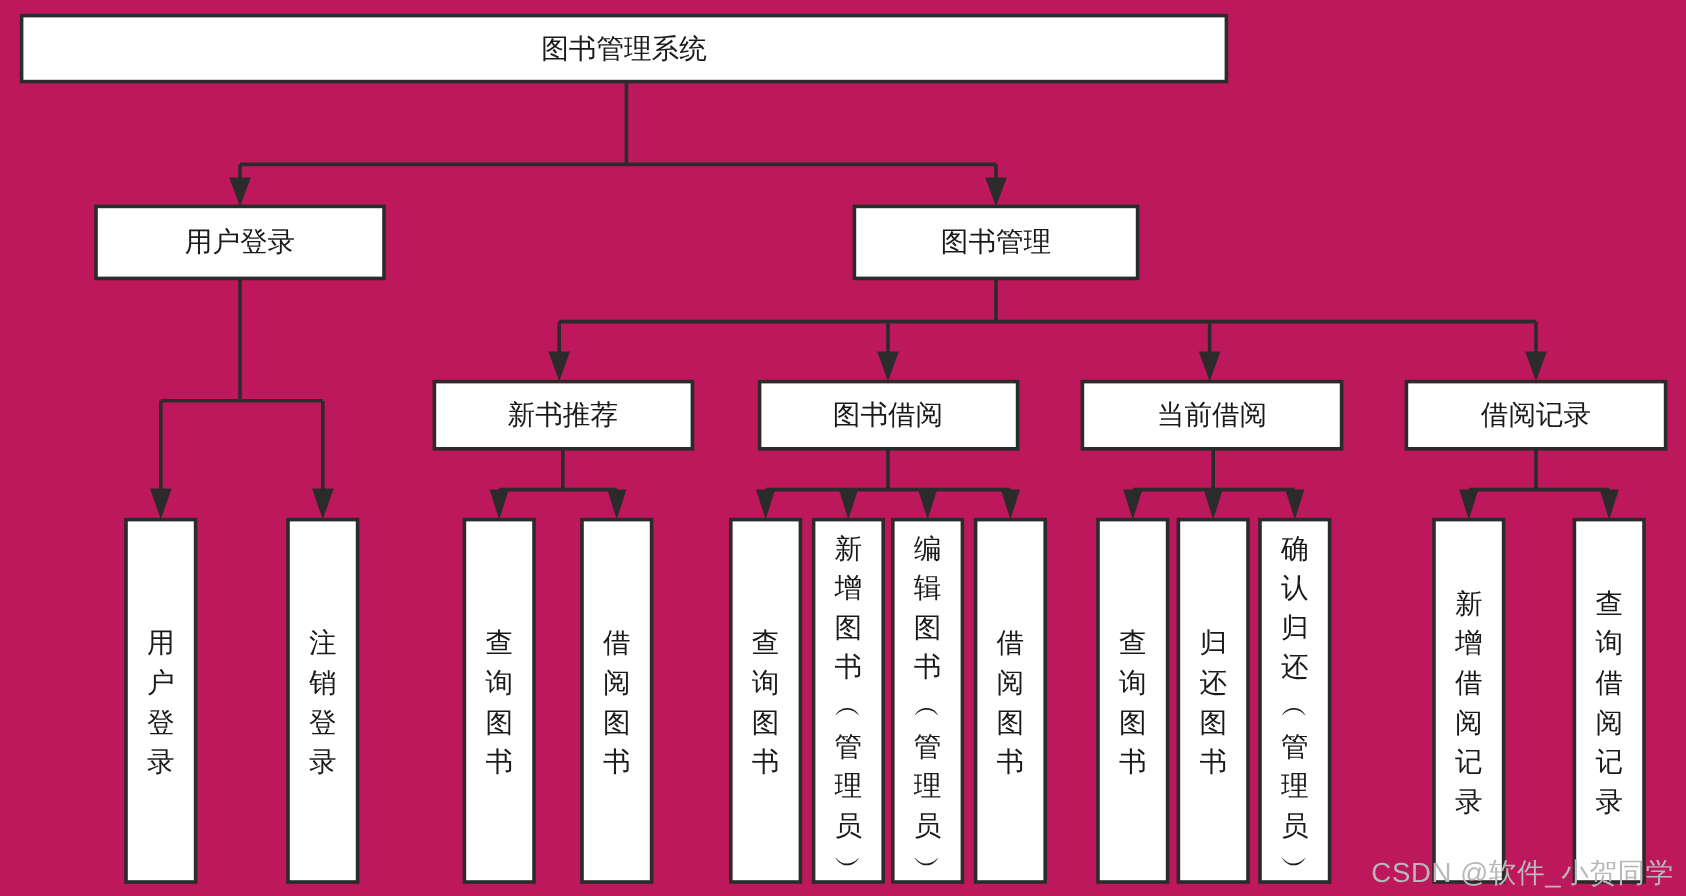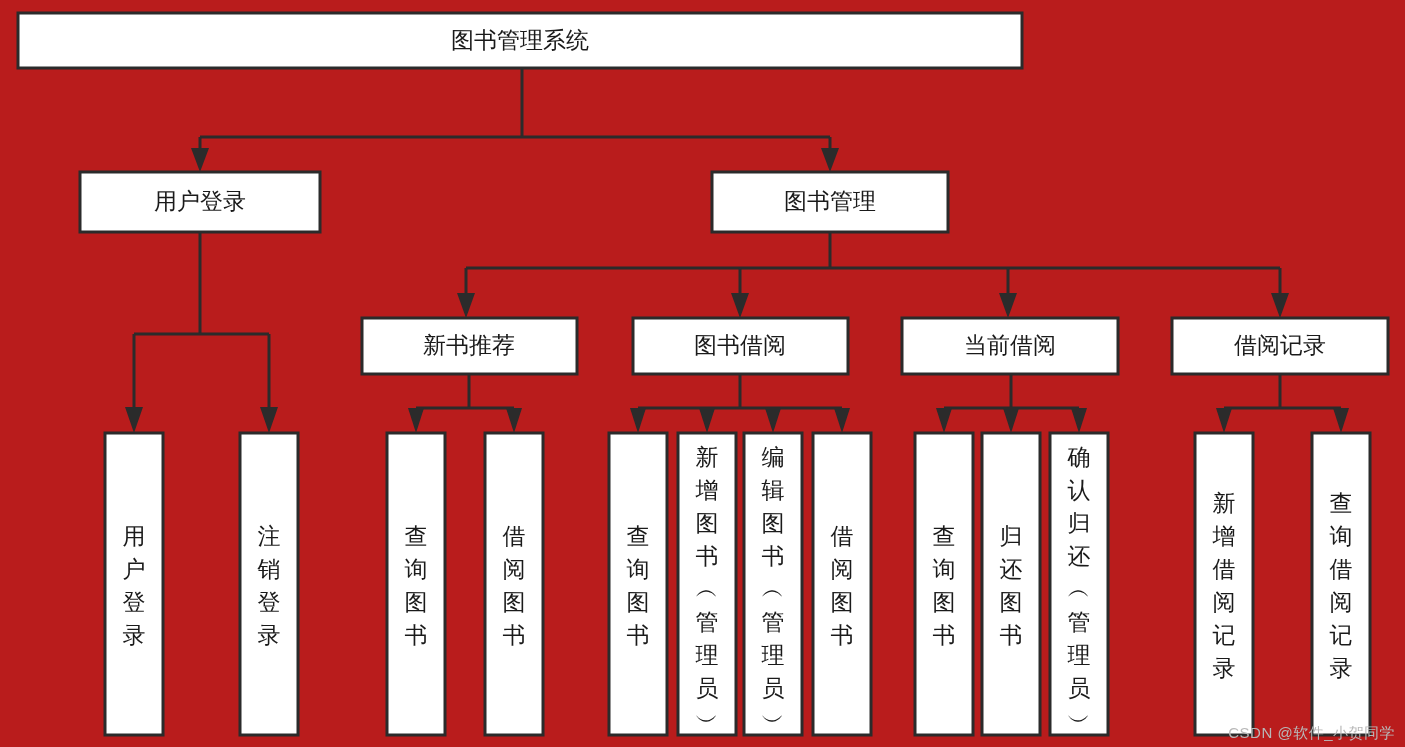--- a/index.html
+++ b/index.html
@@ -10,21 +10,21 @@
   body {
     width: 1405px;
     height: 747px;
     font-family: "Liberation Sans", "DejaVu Sans", sans-serif;
     overflow: hidden;
   }
   #diagram-root {
     position: relative;
     width: 1405px;
     height: 747px;
-    background: #b91c1c;
+    background: #be185d;
   }
   svg.diagram-canvas {
     display: block;
     width: 1405px;
     height: 747px;
   }
   .node-box {
     fill: #ffffff;
     stroke: #2b2b2b;
     stroke-width: 3;
@@ -50,21 +50,21 @@
     font-family: "Liberation Sans", "DejaVu Sans", sans-serif;
     font-size: 23px;
     fill: #1a1a1a;
     text-anchor: middle;
   }
   .watermark-text {
     position: absolute;
     right: 10px;
     bottom: 4px;
     font-family: "Liberation Sans", "DejaVu Sans", sans-serif;
-    font-size: 15px;
+    font-size: 23px;
     color: #b8b8b8;
     white-space: nowrap;
     letter-spacing: 0.5px;
   }
 </style>
 </head>
 <body>
 
 <div id="diagram-root">
 

